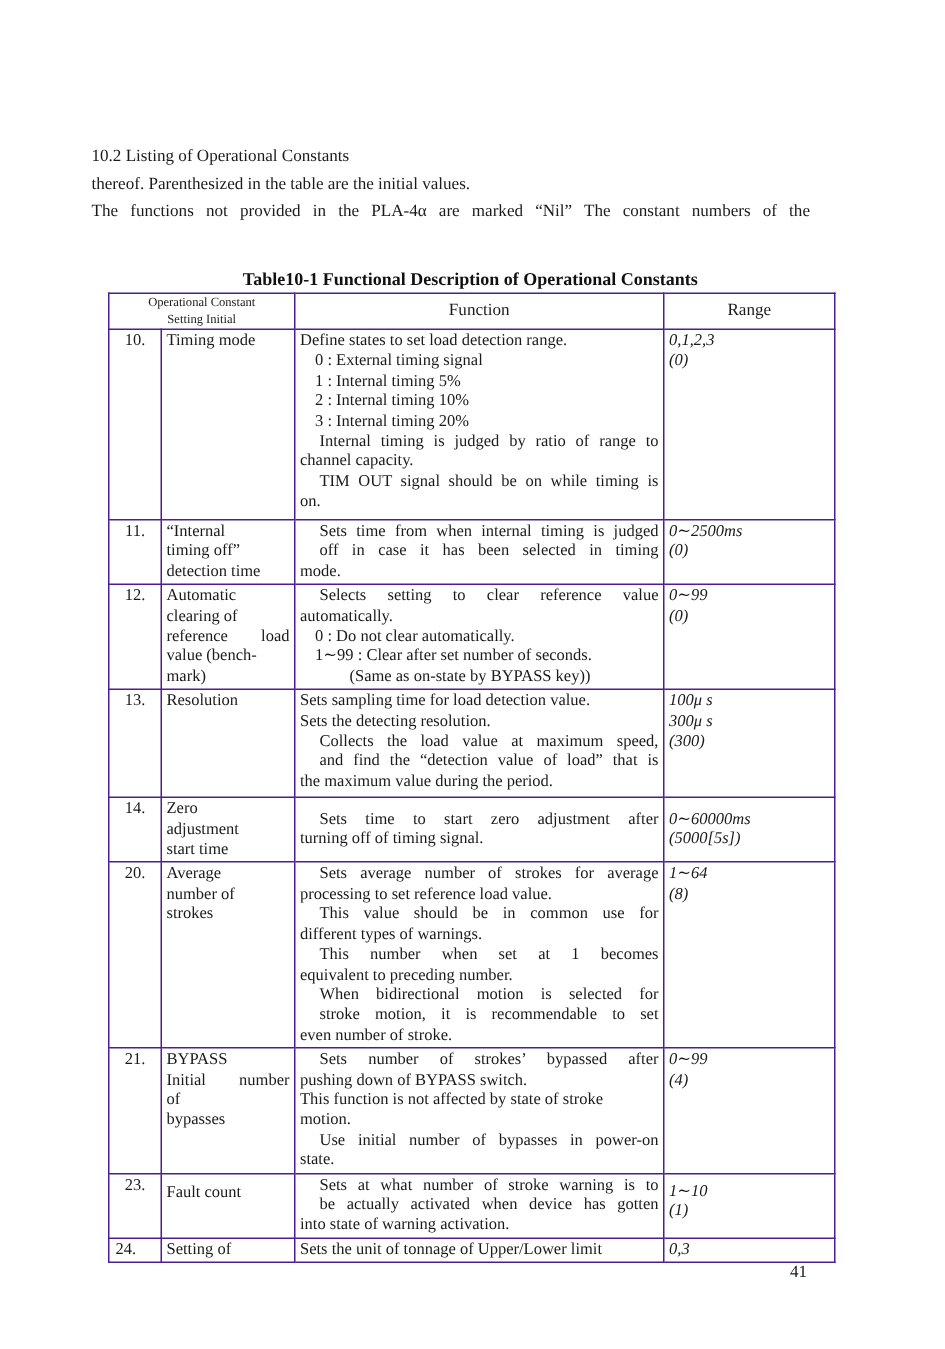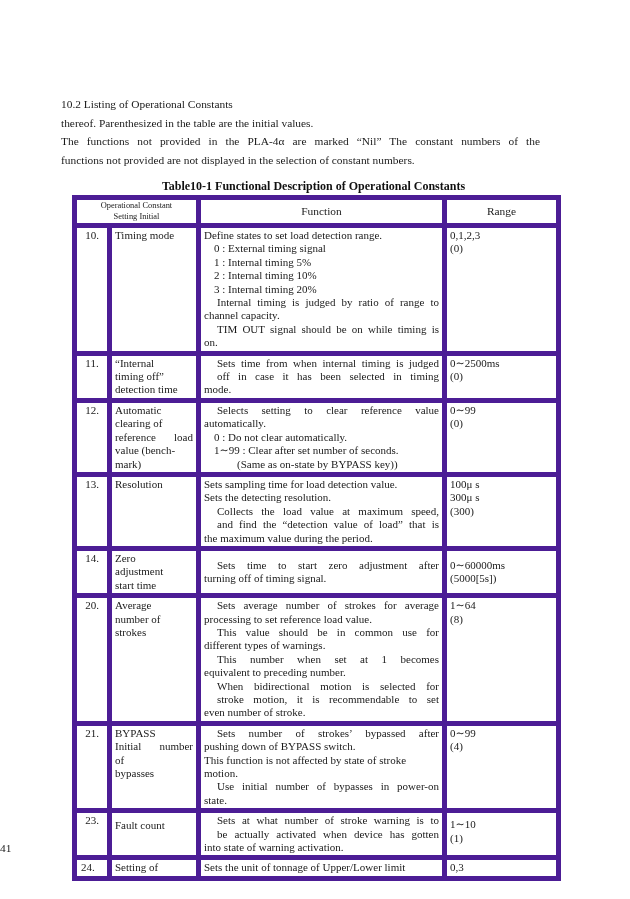--- a/index.html
+++ b/index.html
@@ -20,53 +20,52 @@
     font-family: "Liberation Serif", "DejaVu Serif", serif;
     font-weight: bold; color: #111;
   }
   table.ops {
     position: absolute; left: 72px; top: 195px;
     border-collapse: collapse; table-layout: fixed;
     width: 484px;
     font-size: 11px; line-height: 13.4px;
   }
   table.ops td, table.ops th {
-    border: 5px solid #4c1d95;
+    border: 1px solid #4c1d95;
     padding: 1px 3px 1px 3px;
     vertical-align: top;
     font-weight: normal;
   }
   table.ops th { text-align: center; vertical-align: middle; }
   th.hdr-small { font-size: 8.4px; line-height: 10.5px; }
   th.hdr { font-size: 11.4px; }
   td.num { text-align: center; vertical-align: middle; padding: 0; }
   td.name { vertical-align: middle; padding-left: 3px; }
   td.name.top { vertical-align: top; }
   td.func { text-align: justify; text-align-last: left; padding: 1px 3px; }
   td.func .line { display: block; }
   td.func .j { text-align: justify; text-align-last: justify; margin-left: 13px; }
   td.func .ind1 { padding-left: 10px; }
   td.func .ind3 { padding-left: 33px; }
-  td.range { padding-left: 4px; }
+  td.range { padding-left: 4px; font-style: italic; }
   td.range .line { display: block; }
   td.range.mid { vertical-align: middle; }
   .pageno {
     position: absolute; left: 0; width: 538px; top: 842px;
-    text-align: left; font-size: 11.4px;
+    text-align: right; font-size: 11.4px;
   }
   col.c1 { width: 35px; } col.c2 { width: 89px; } col.c3 { width: 246px; } col.c4 { width: 114px; }
 </style>
 </head>
 <body>
 
 <div class="intro">
   <p>10.2 Listing of Operational Constants</p>
   <p>thereof. Parenthesized in the table are the initial values.</p>
   <p class="just-full">The functions not provided in the PLA-4α  are marked “Nil” The constant numbers of the</p>
-  <p>functions not provided are not displayed in the selection of constant numbers.</p>
 </div>
 
 <div class="caption">Table10-1 Functional Description of Operational Constants</div>
 
 <table class="ops">
   <colgroup>
       <col class="c1">
       <col class="c2">
       <col class="c3">
       <col class="c4">

